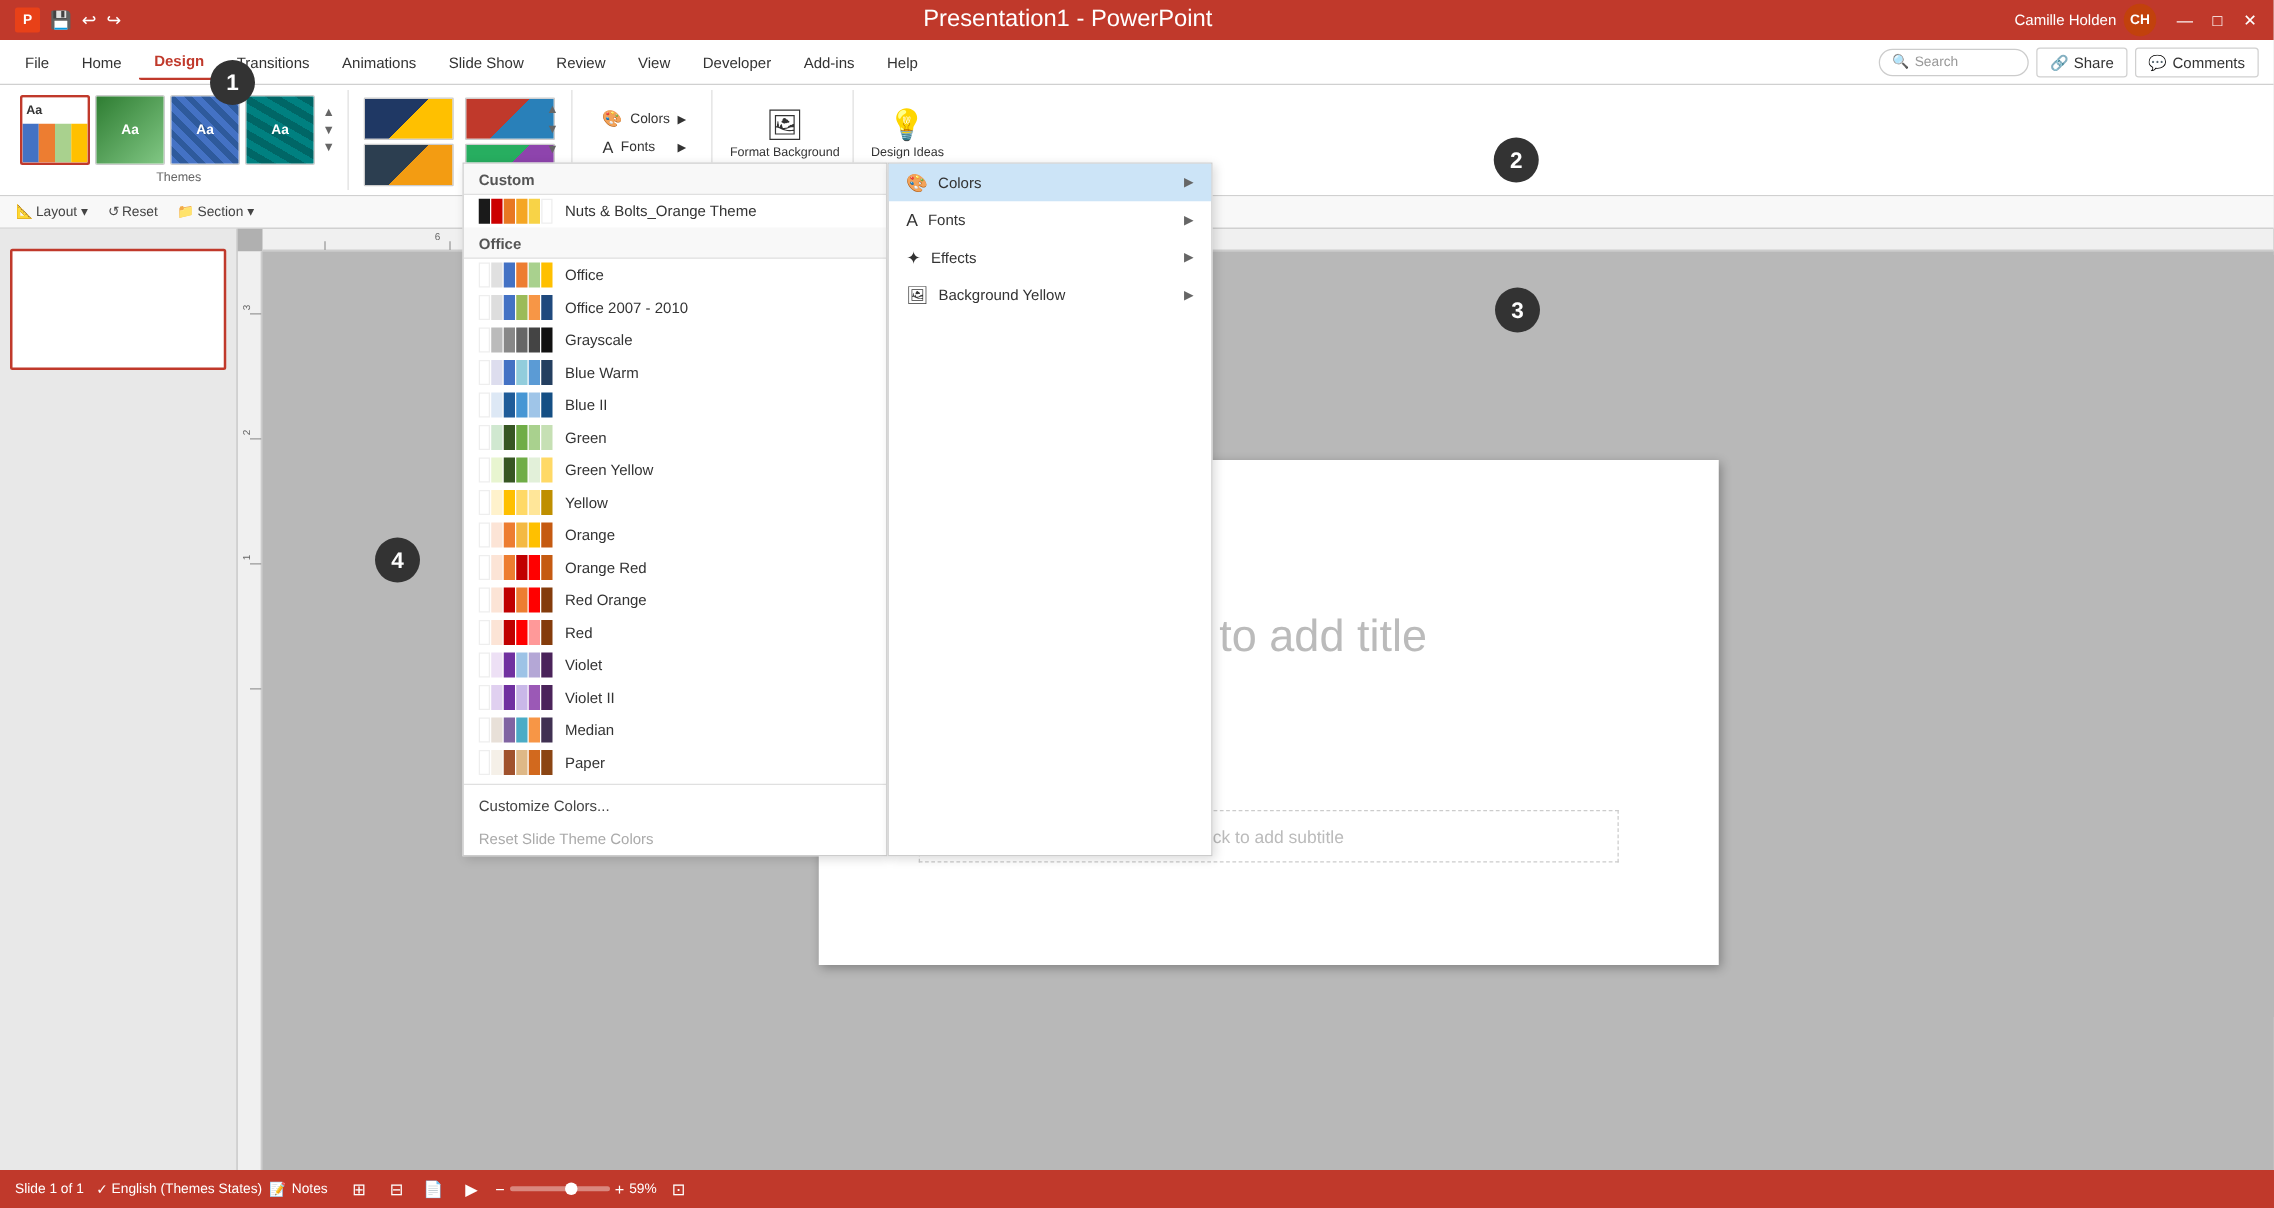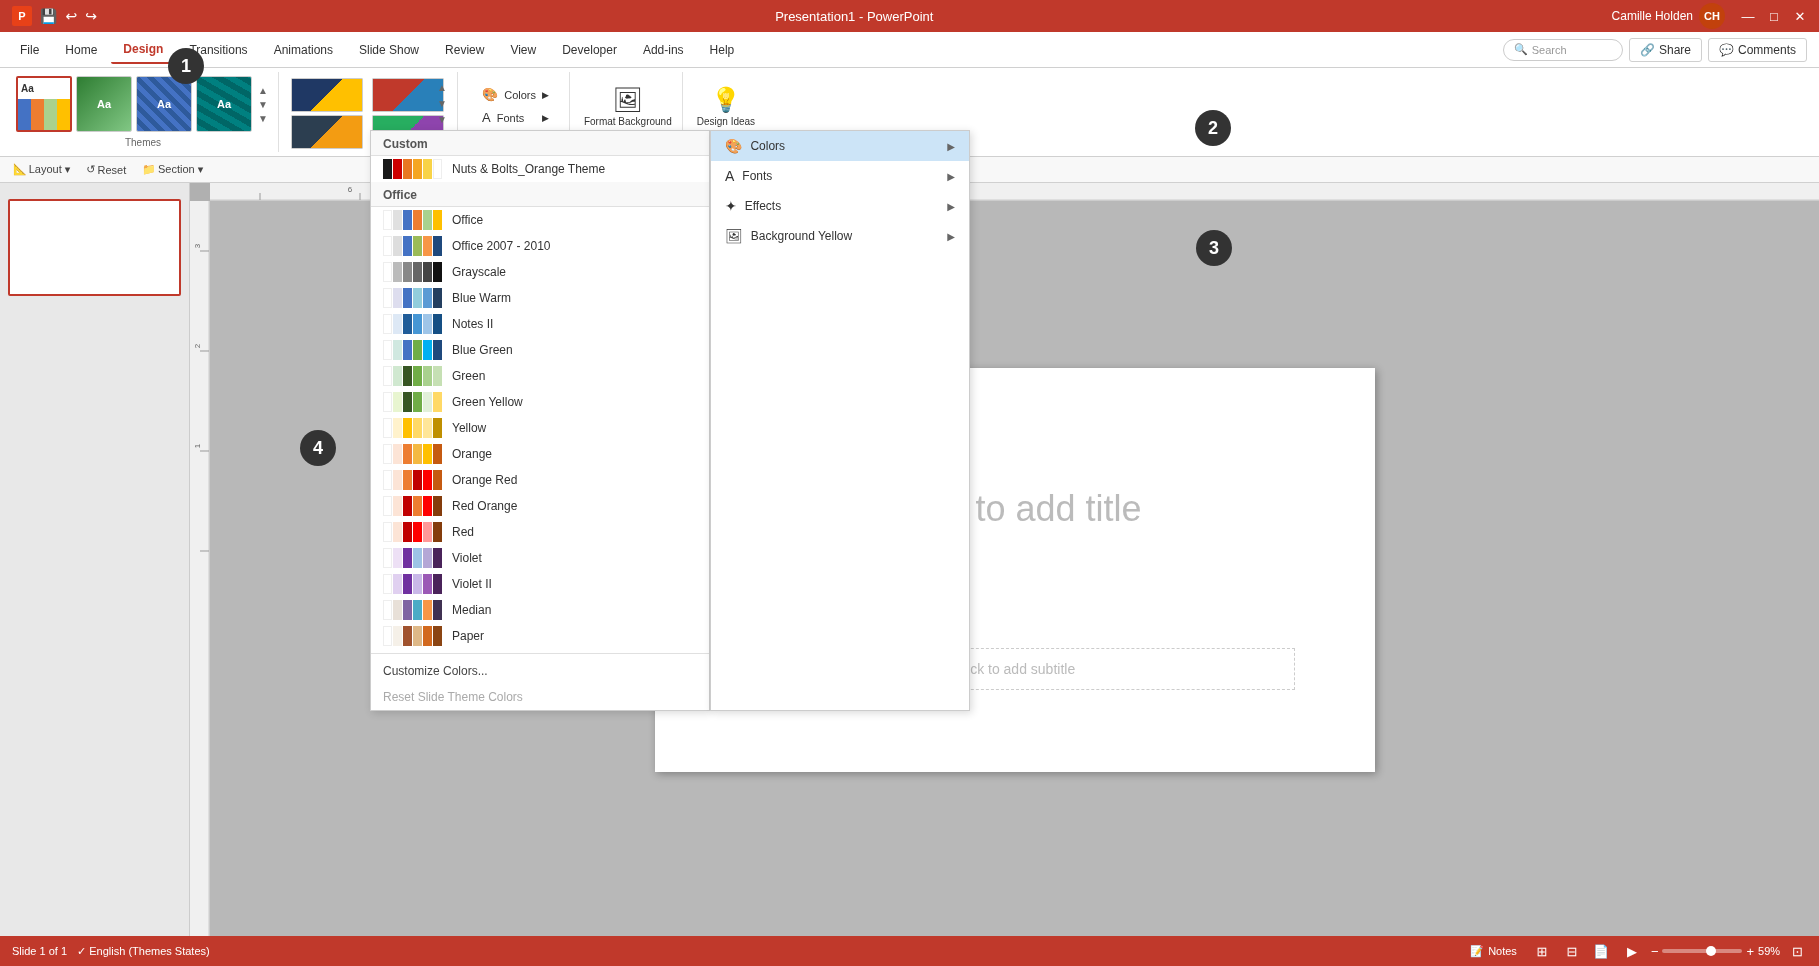--- a/index.html
+++ b/index.html
@@ -12,21 +12,21 @@
       display: flex;
       align-items: center;
       justify-content: space-between;
       padding: 0 12px;
       color: white;
     }
     .title-bar-center {
       display: flex;
       align-items: center;
       gap: 8px;
-      font-size: 13px;
+      font-size: 19px;
     }
     .title-bar-right {
       display: flex;
       align-items: center;
       gap: 16px;
     }
     .title-bar-controls {
       display: flex;
       gap: 12px;
     }
@@ -401,21 +401,20 @@
       position: absolute;
       z-index: 2000;
     }
 
     
     .status-bar {
       height: 30px;
       background: #c0392b;
       display: flex;
       align-items: center;
-      justify-content: space-between;
       padding: 0 12px;
       color: white;
       font-size: 11px;
     }
     .status-left { display: flex; align-items: center; gap: 10px; }
     .status-right { display: flex; align-items: center; gap: 8px; }
     .status-view-btn {
       width: 22px;
       height: 22px;
       display: flex;
@@ -749,34 +748,23 @@
 
     <div class="color-item">
       <div class="color-swatch">
         <div class="swatch-cell" style="background:#fff;border:1px solid #eee;"></div>
         <div class="swatch-cell" style="background:#dde8f5;"></div>
         <div class="swatch-cell" style="background:#1f5c99;"></div>
         <div class="swatch-cell" style="background:#4696d4;"></div>
         <div class="swatch-cell" style="background:#9fc5e8;"></div>
         <div class="swatch-cell" style="background:#154f84;"></div>
       </div>
-      <span>Notes II</span>
-    </div>
-
-    <div class="color-item">
-      <div class="color-swatch">
-        <div class="swatch-cell" style="background:#fff;border:1px solid #eee;"></div>
-        <div class="swatch-cell" style="background:#d0e8e0;"></div>
-        <div class="swatch-cell" style="background:#4472c4;"></div>
-        <div class="swatch-cell" style="background:#70ad47;"></div>
-        <div class="swatch-cell" style="background:#00b0f0;"></div>
-        <div class="swatch-cell" style="background:#1f497d;"></div>
-      </div>
-      <span>Blue Green</span>
-    </div>
+      <span>Blue II</span>
+    </div>
+
 
     <div class="color-item">
       <div class="color-swatch">
         <div class="swatch-cell" style="background:#fff;border:1px solid #eee;"></div>
         <div class="swatch-cell" style="background:#d0e8d0;"></div>
         <div class="swatch-cell" style="background:#375623;"></div>
         <div class="swatch-cell" style="background:#70ad47;"></div>
         <div class="swatch-cell" style="background:#a9d18e;"></div>
         <div class="swatch-cell" style="background:#c6e0b4;"></div>
       </div>

